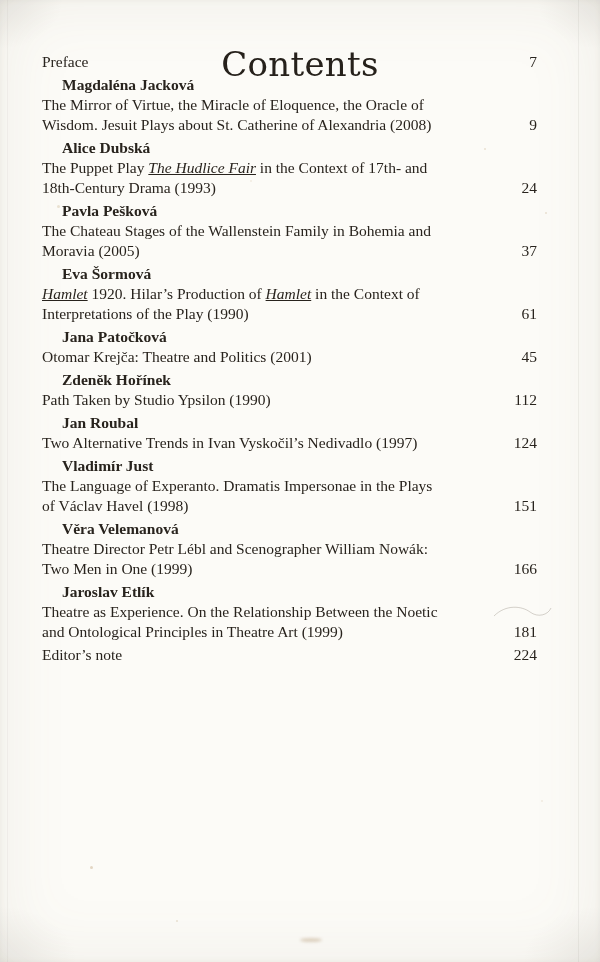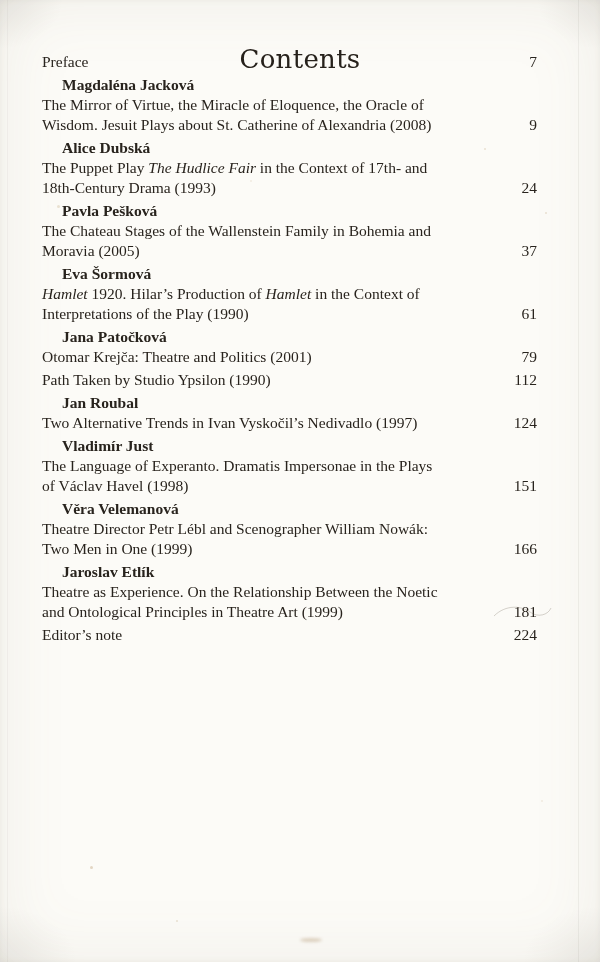--- a/index.html
+++ b/index.html
@@ -27,39 +27,39 @@
   }
   .edge-line-left {
     position: absolute; top: 0; bottom: 0; left: 7px; width: 1px;
     background: rgba(90,85,75,0.05);
   }
   .page-title {
     position: absolute; left: 0; right: 0; top: 44px;
     margin: 0;
     text-align: center;
     font-family: "DejaVu Serif", "Liberation Serif", serif;
-    font-size: 26px;
+    font-size: 34px;
     font-weight: 500;
     letter-spacing: 0.3px;
     color: #26211b;
   }
   .content {
     position: absolute;
     left: 42px; right: 63px; top: 0;
     padding-top: 52px;
     font-size: 15.5px;
     line-height: 20px;
   }
   .toc-entry { margin-bottom: 3px; }
   .toc-author { font-weight: 700; margin-left: 20px; }
   .toc-row { display: flex; align-items: flex-end; }
   .toc-lines { flex: 1 1 auto; min-width: 0; }
   .toc-line { white-space: nowrap; }
   .toc-page { flex: 0 0 auto; padding-left: 12px; min-width: 30px; text-align: right; }
-  .it { font-style: italic; }
+  .it { font-style: italic; text-decoration: underline; }
 
   
   .speck { position: absolute; border-radius: 50%; background: rgba(165,125,65,0.20); }
   .s1 { left: 57px;  top: 205px; width: 3px; height: 3px; }
   .s2 { left: 484px; top: 148px; width: 2px; height: 2px; }
   .s3 { left: 545px; top: 212px; width: 2px; height: 2px; }
   .s4 { left: 250px; top: 180px; width: 2px; height: 2px; background: rgba(165,125,65,0.12); }
   .s5 { left: 90px;  top: 866px; width: 3px; height: 3px; background: rgba(160,120,60,0.28); }
   .s6 { left: 176px; top: 920px; width: 2px; height: 2px; }
   .s7 { left: 308px; top: 66px;  width: 2px; height: 2px; background: rgba(165,125,65,0.10); }
@@ -128,24 +128,25 @@
             </div>
             <div class="toc-page">61</div>
           </div>
         </div>
         <div class="toc-entry">
           <div class="toc-author">Jana Patočková</div>
           <div class="toc-row">
             <div class="toc-lines">
               <div class="toc-line"><span>Otomar Krejča: Theatre and Politics (2001)</span></div>
             </div>
-            <div class="toc-page">79</div>
-          </div>
-        </div>
-        <div class="toc-entry">
+            <div class="toc-page">45</div>
+          </div>
+        </div>
+        <div class="toc-entry">
+          <div class="toc-author">Zdeněk Hořínek</div>
           <div class="toc-row">
             <div class="toc-lines">
               <div class="toc-line"><span>Path Taken by Studio Ypsilon (1990)</span></div>
             </div>
             <div class="toc-page">112</div>
           </div>
         </div>
         <div class="toc-entry">
           <div class="toc-author">Jan Roubal</div>
           <div class="toc-row">

